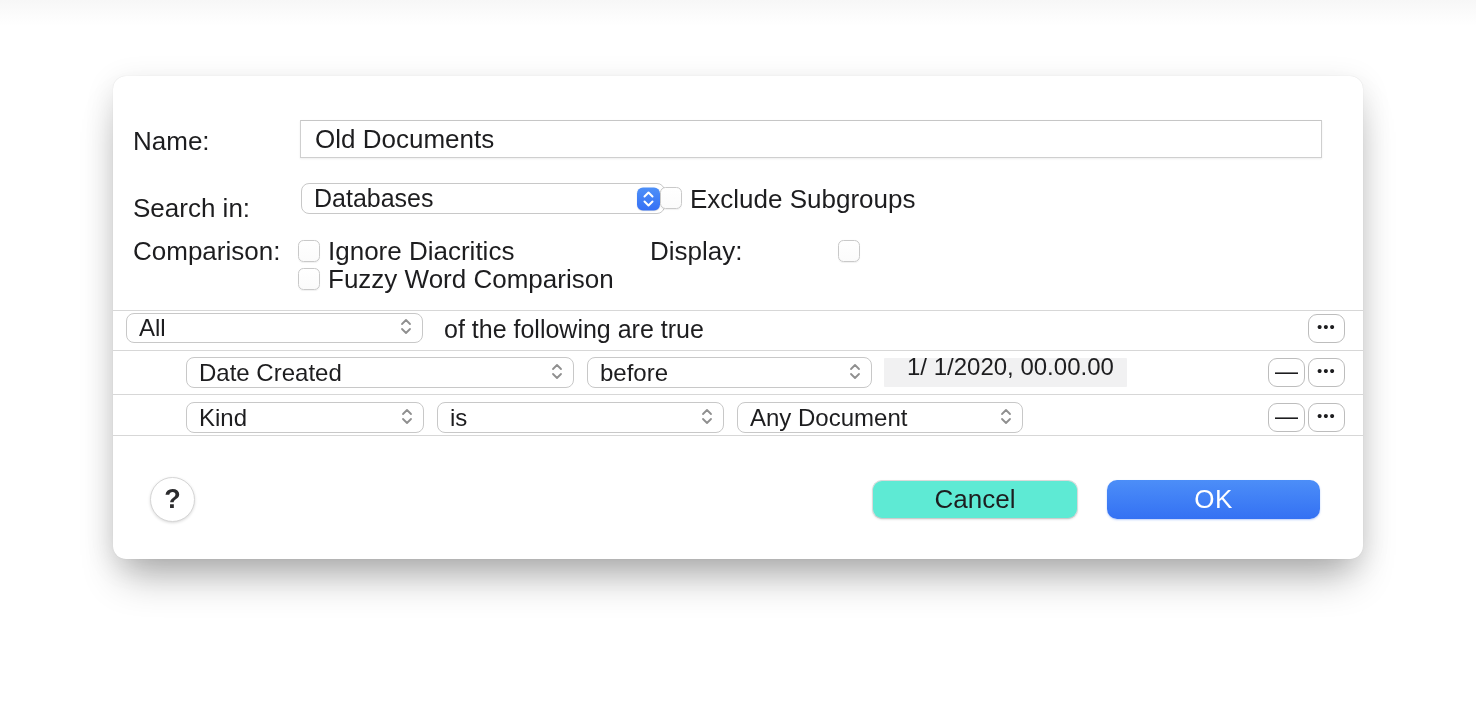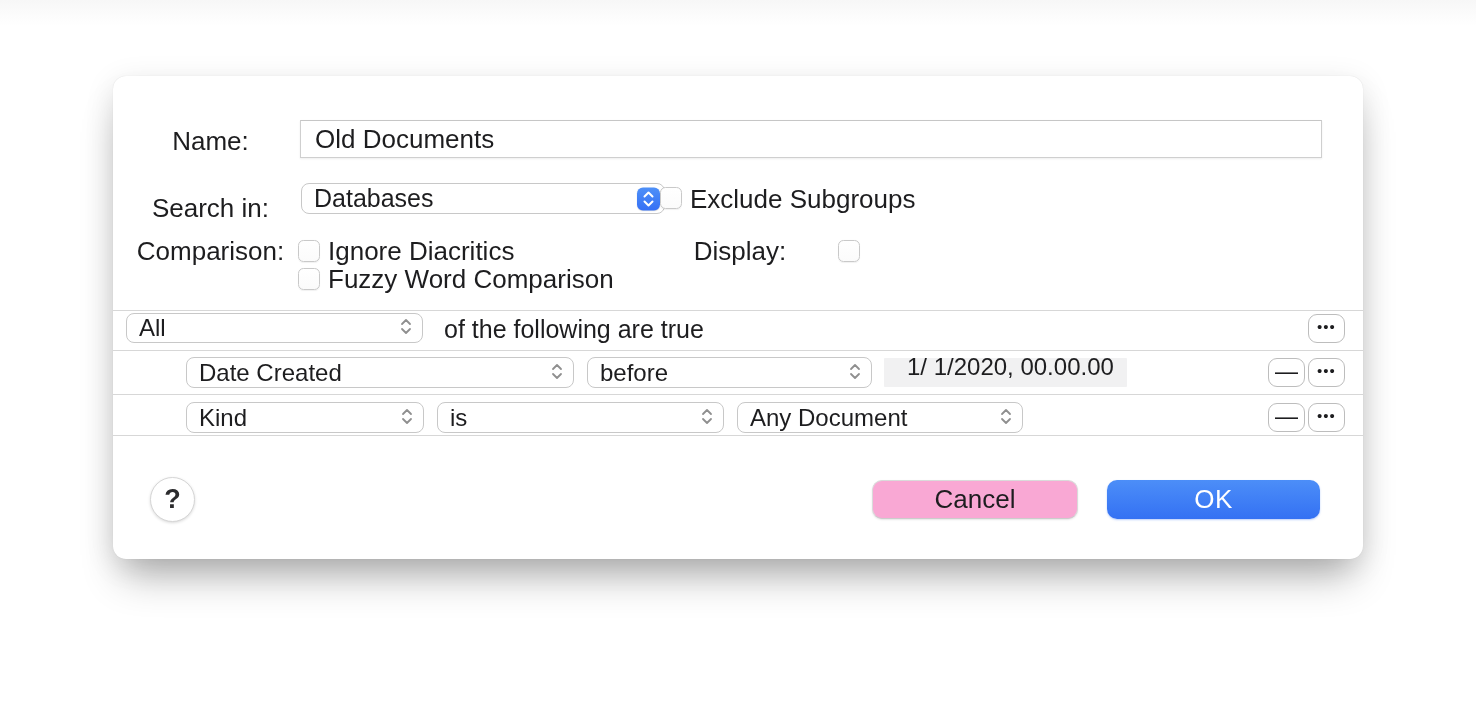--- a/index.html
+++ b/index.html
@@ -8,21 +8,21 @@
     font-family:"Liberation Sans","DejaVu Sans",sans-serif;
     color:#1d1d1f;-webkit-font-smoothing:antialiased;
   }
   .canvas{position:relative;width:1476px;height:708px;background:linear-gradient(#f7f7f7 0px,#ffffff 26px);}
   .dialog{
     position:absolute;left:113px;top:76px;width:1250px;height:483px;
     background:#ffffff;border-radius:13px;
     box-shadow:0 26px 40px -10px rgba(0,0,0,.30), 0 6px 30px rgba(0,0,0,.10), 0 0 1px rgba(0,0,0,.15);
   }
   .abs{position:absolute;}
-  .lbl{font-size:26px;text-align:center;white-space:nowrap;line-height:30px;}
+  .lbl{font-size:26px;text-align:left;white-space:nowrap;line-height:30px;}
   
   .textfield{
     background:#fff;border:1px solid #cfcfcf;border-top-color:#c6c6c6;
     box-shadow:0 1px 2px rgba(0,0,0,.07);
     display:flex;align-items:center;font-size:26px;padding:0 14px;box-sizing:border-box;
   }
   
   .popup{
     background:#fff;border:1.5px solid #c8c8c8;border-radius:8px;
     display:flex;align-items:center;box-sizing:border-box;
@@ -64,21 +64,21 @@
     border:1px solid #d6d6d6;box-sizing:border-box;
     box-shadow:0 1px 3px rgba(0,0,0,.15);
     display:flex;align-items:center;justify-content:center;
     font-size:27px;font-weight:600;color:#2b2b2d;
   }
   .btn{
     height:39px;border-radius:10px;display:flex;align-items:center;justify-content:center;
     font-size:26px;box-sizing:border-box;
   }
   .btn.cancel{
-    background:#f9a8d4;border:1px solid #dadada;border-bottom-color:#cccccc;
+    background:#5eead4;border:1px solid #dadada;border-bottom-color:#cccccc;
     box-shadow:0 1px 2px rgba(0,0,0,.10);color:#1d1d1f;
   }
   .btn.ok{
     background:linear-gradient(#4c8ef8,#3471f3);color:#ffffff;
     box-shadow:0 1px 2px rgba(52,113,243,.35);font-weight:500;letter-spacing:.5px;
   }
 </style>
 </head>
 <body>
 

